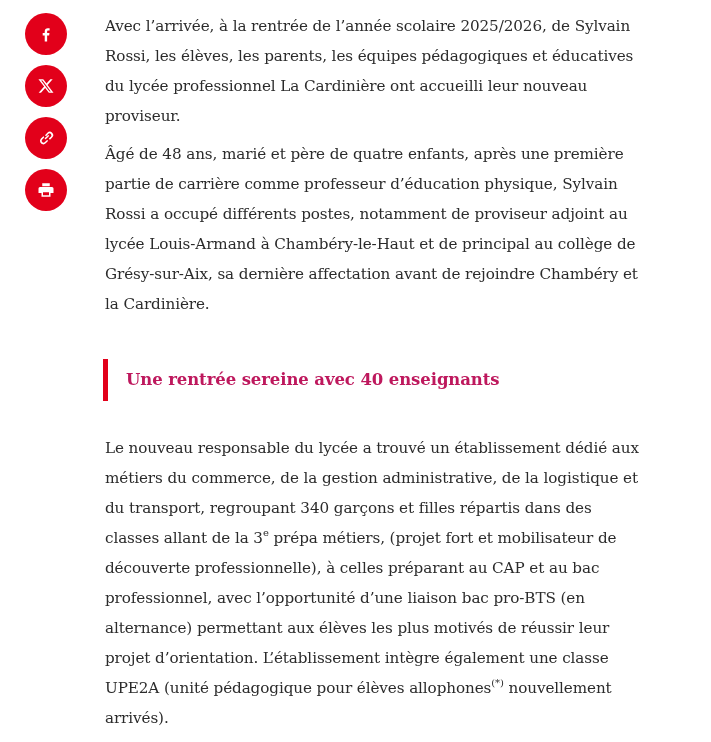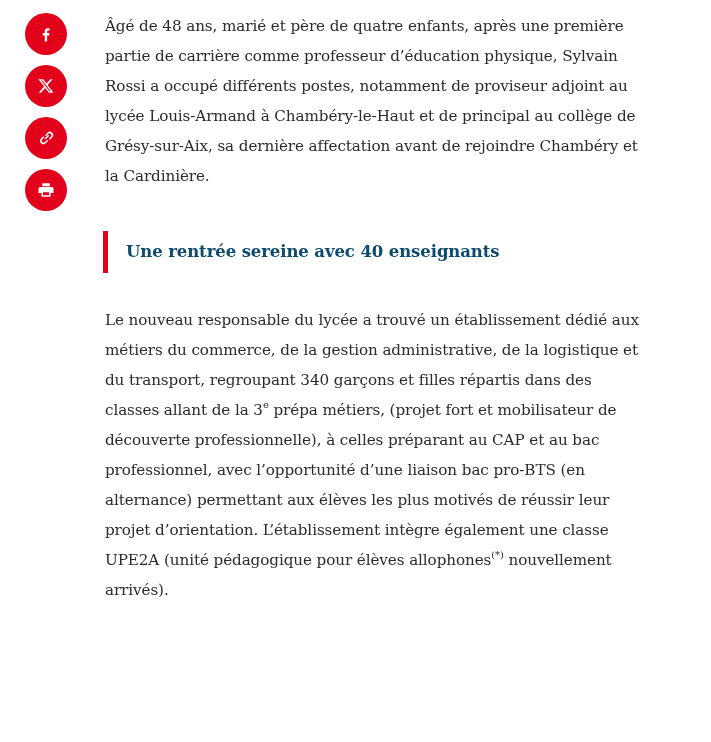--- a/index.html
+++ b/index.html
@@ -19,21 +19,21 @@
     }
     .share-btn svg { width: 18px; height: 18px; fill: #ffffff; }
     .article {
       position: absolute; left: 105px; top: 11px; width: 545px;
       font-size: 15.2px; line-height: 30px; letter-spacing: -0.1px;
     }
     .article p { margin: 0 0 8px 0; }
     .article sup { font-size: 10px; line-height: 0; vertical-align: 7px; }
     .section-heading {
       position: relative; margin: 40px 0 32px 0; padding-left: 21px;
-      font-size: 16.5px; font-weight: bold; color: #0c4a6e; line-height: 42px;
+      font-size: 16.5px; font-weight: bold; color: #be185d; line-height: 42px;
     }
     .section-heading::before {
       content: ""; position: absolute; left: -2px; top: 0; width: 5px; height: 42px;
       background: #e2001a;
     }
   </style>
 </head>
 <body>
 
 <div class="share">
@@ -53,16 +53,17 @@
       </svg>
   </div>
   <div class="share-btn" title="Imprimer">
     <svg viewBox="0 0 24 24">
         <path d="M7 3h10v4H7zM4 8h16a2 2 0 0 1 2 2v6h-4v5H6v-5H2v-6a2 2 0 0 1 2-2zm4 7v4h8v-4z"></path>
       </svg>
   </div>
 </div>
 
 <article class="article">
+  <p>Avec l’arrivée, à la rentrée de l’année scolaire 2025/2026, de Sylvain Rossi, les élèves, les parents, les équipes pédagogiques et éducatives du lycée professionnel La Cardinière ont accueilli leur nouveau proviseur.</p>
   <p>Âgé de 48 ans, marié et père de quatre enfants, après une première partie de carrière comme professeur d’éducation physique, Sylvain Rossi a occupé différents postes, notamment de proviseur adjoint au lycée Louis-Armand à Chambéry-le-Haut et de principal au collège de Grésy-sur-Aix, sa dernière affectation avant de rejoindre Chambéry et la Cardinière.</p>
   <h2 class="section-heading">Une rentrée sereine avec 40 enseignants</h2>
   <p><span>Le nouveau responsable du lycée a trouvé un établissement dédié aux métiers du commerce, de la gestion administrative, de la logistique et du transport, regroupant 340 garçons et filles répartis dans des classes allant de la 3</span><sup>e</sup><span> prépa métiers, (projet fort et mobilisateur de découverte professionnelle), à celles préparant au CAP et au bac professionnel, avec l’opportunité d’une liaison bac pro-BTS (en alternance) permettant aux élèves les plus motivés de réussir leur projet d’orientation. L’établissement intègre également une classe UPE2A (unité pédagogique pour élèves allophones</span><sup>(*)</sup><span> nouvellement arrivés).</span></p>
 </article>
 
 </body></html>

